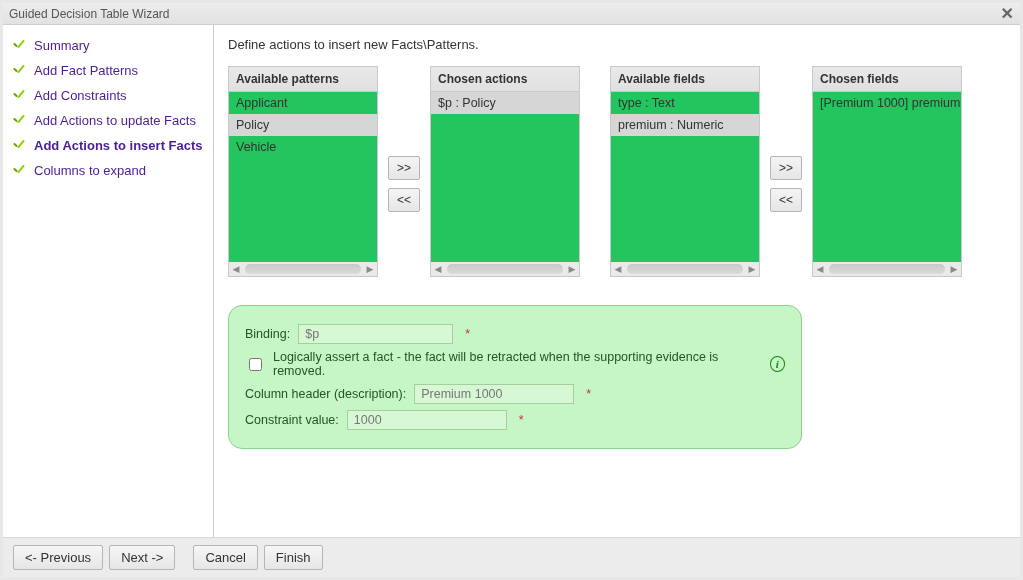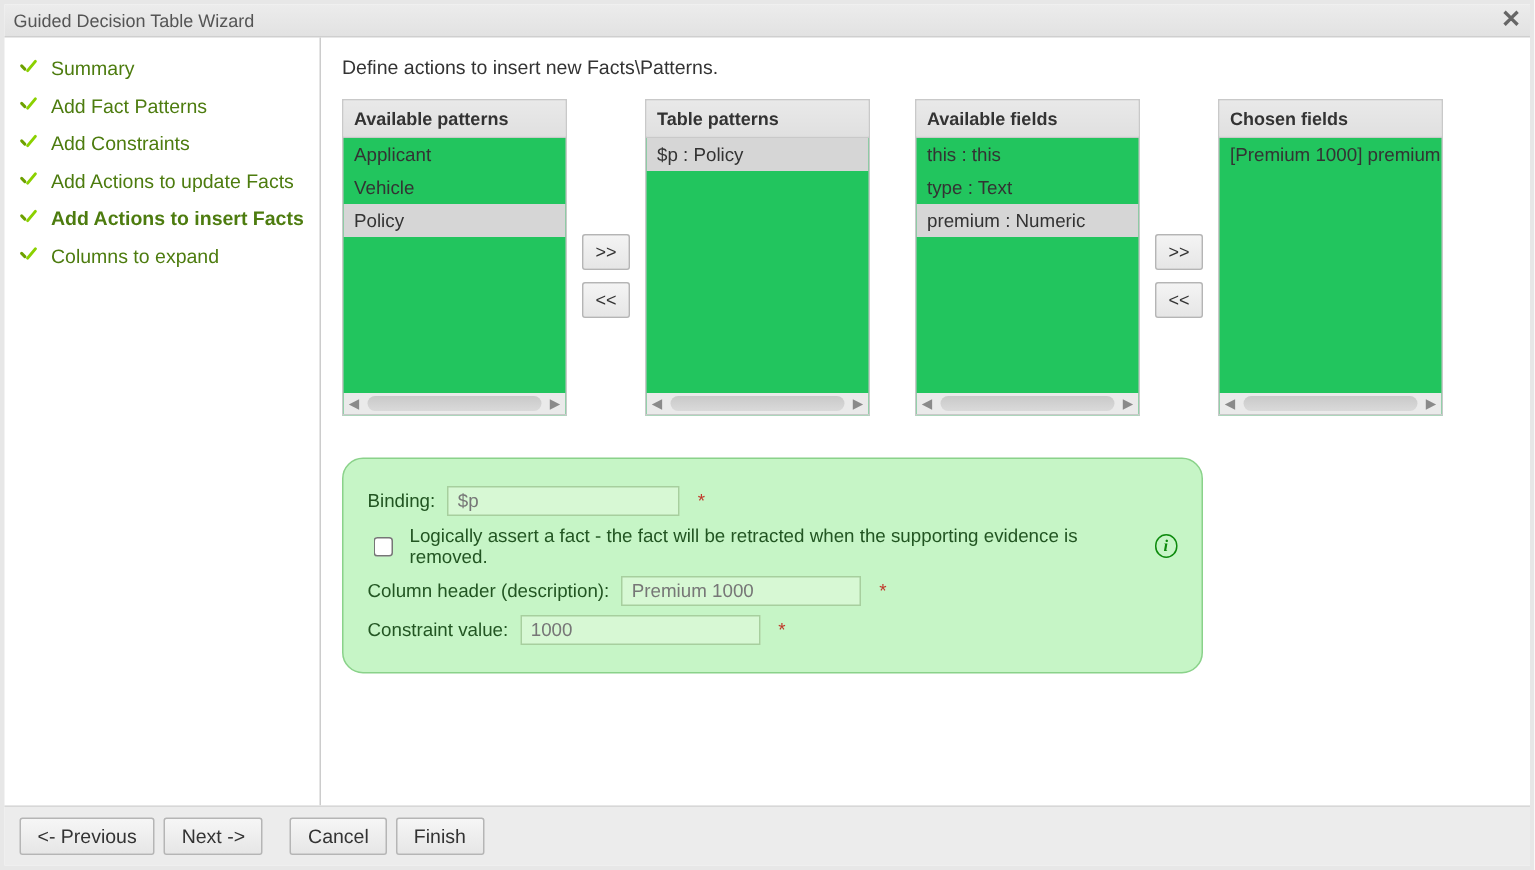--- a/index.html
+++ b/index.html
@@ -4,21 +4,21 @@
 <style>
   * { box-sizing: border-box; }
   html, body { margin:0; padding:0; font-family: Arial, Helvetica, sans-serif; font-size:13px; color:#333; }
   body { width:1023px; height:580px; position:relative; background:#fff; }
 
   .wizard-window { position:absolute; inset:0; border:3px solid #e7e7e7; display:flex; flex-direction:column; }
   .titlebar { background:linear-gradient(#ececec,#e2e2e2); height:22px; border-bottom:1px solid #cfcfcf; display:flex; align-items:center; padding:0 6px; font-size:12px; color:#555;}
   .titlebar .close { margin-left:auto; font-weight:bold; color:#666; font-size:16px; line-height:16px; cursor:pointer;}
   .body { flex:1; display:flex; min-height:0; }
   .sidebar { width:210px; padding:8px 8px; }
-  .step { display:flex; align-items:center; gap:7px; padding:5px 2px; font-size:13px; color:#4d7c0f; cursor:pointer;}
+  .step { display:flex; align-items:center; gap:7px; padding:5px 2px; font-size:13px; color:#4c1d95; cursor:pointer;}
   .step.active { font-weight:bold; }
   .check { position:relative; width:14px; height:12px; }
   .check::before { content:""; position:absolute; left:0; top:4px; width:5px; height:2px; background:#6da000; transform:rotate(45deg); border-radius:1px;}
   .check::after  { content:""; position:absolute; left:3px; top:3px; width:10px; height:2px; background:#8bd100; transform:rotate(-50deg); border-radius:1px;}
   .divider { border-left:1px solid #ccc; }
   .main { flex:1; padding:8px 10px 8px 14px; overflow:hidden; display:flex; flex-direction:column;}
   .instr { font-size:13px; color:#333; margin:4px 0 14px 0;}
   .cols-row { display:flex; gap:10px; align-items:flex-start; }
   .listbox { width:150px; display:flex; flex-direction:column; }
   .list-header { background:linear-gradient(#e9e9e9,#e0e0e0); border:1px solid #c9c9c9; padding:5px 7px; font-weight:bold; font-size:12px;}
@@ -85,57 +85,56 @@
     <div class="main">
       <div class="instr">Define actions to insert new Facts\Patterns.</div>
 
       <div class="cols-row">
 
         <div class="listbox">
           <div class="list-header">Available patterns</div>
           <div class="list-body">
             <div class="list-inner">
               <div class="list-item">Applicant</div>
+              <div class="list-item selected">Policy</div>
               <div class="list-item">Vehicle</div>
-              <div class="list-item selected">Policy</div>
             </div>
             <div class="scrollbar">
               <div class="sb-arrow">◀</div>
               <div class="sb-track"></div>
               <div class="sb-arrow">▶</div>
             </div>
           </div>
         </div>
 
         <div class="btncol">
           <div class="smallbtn">&gt;&gt;</div>
           <div class="smallbtn">&lt;&lt;</div>
         </div>
 
         <div class="listbox">
-          <div class="list-header">Table patterns</div>
+          <div class="list-header">Chosen actions</div>
           <div class="list-body">
             <div class="list-inner">
               <div class="list-item selected">$p : Policy</div>
             </div>
             <div class="scrollbar">
               <div class="sb-arrow">◀</div>
               <div class="sb-track"></div>
               <div class="sb-arrow">▶</div>
             </div>
           </div>
         </div>
 
         <div style="width:10px"></div>
 
         <div class="listbox">
           <div class="list-header">Available fields</div>
           <div class="list-body">
             <div class="list-inner">
-              <div class="list-item">this : this</div>
               <div class="list-item">type : Text</div>
               <div class="list-item selected">premium : Numeric</div>
             </div>
             <div class="scrollbar">
               <div class="sb-arrow">◀</div>
               <div class="sb-track"></div>
               <div class="sb-arrow">▶</div>
             </div>
           </div>
         </div>

